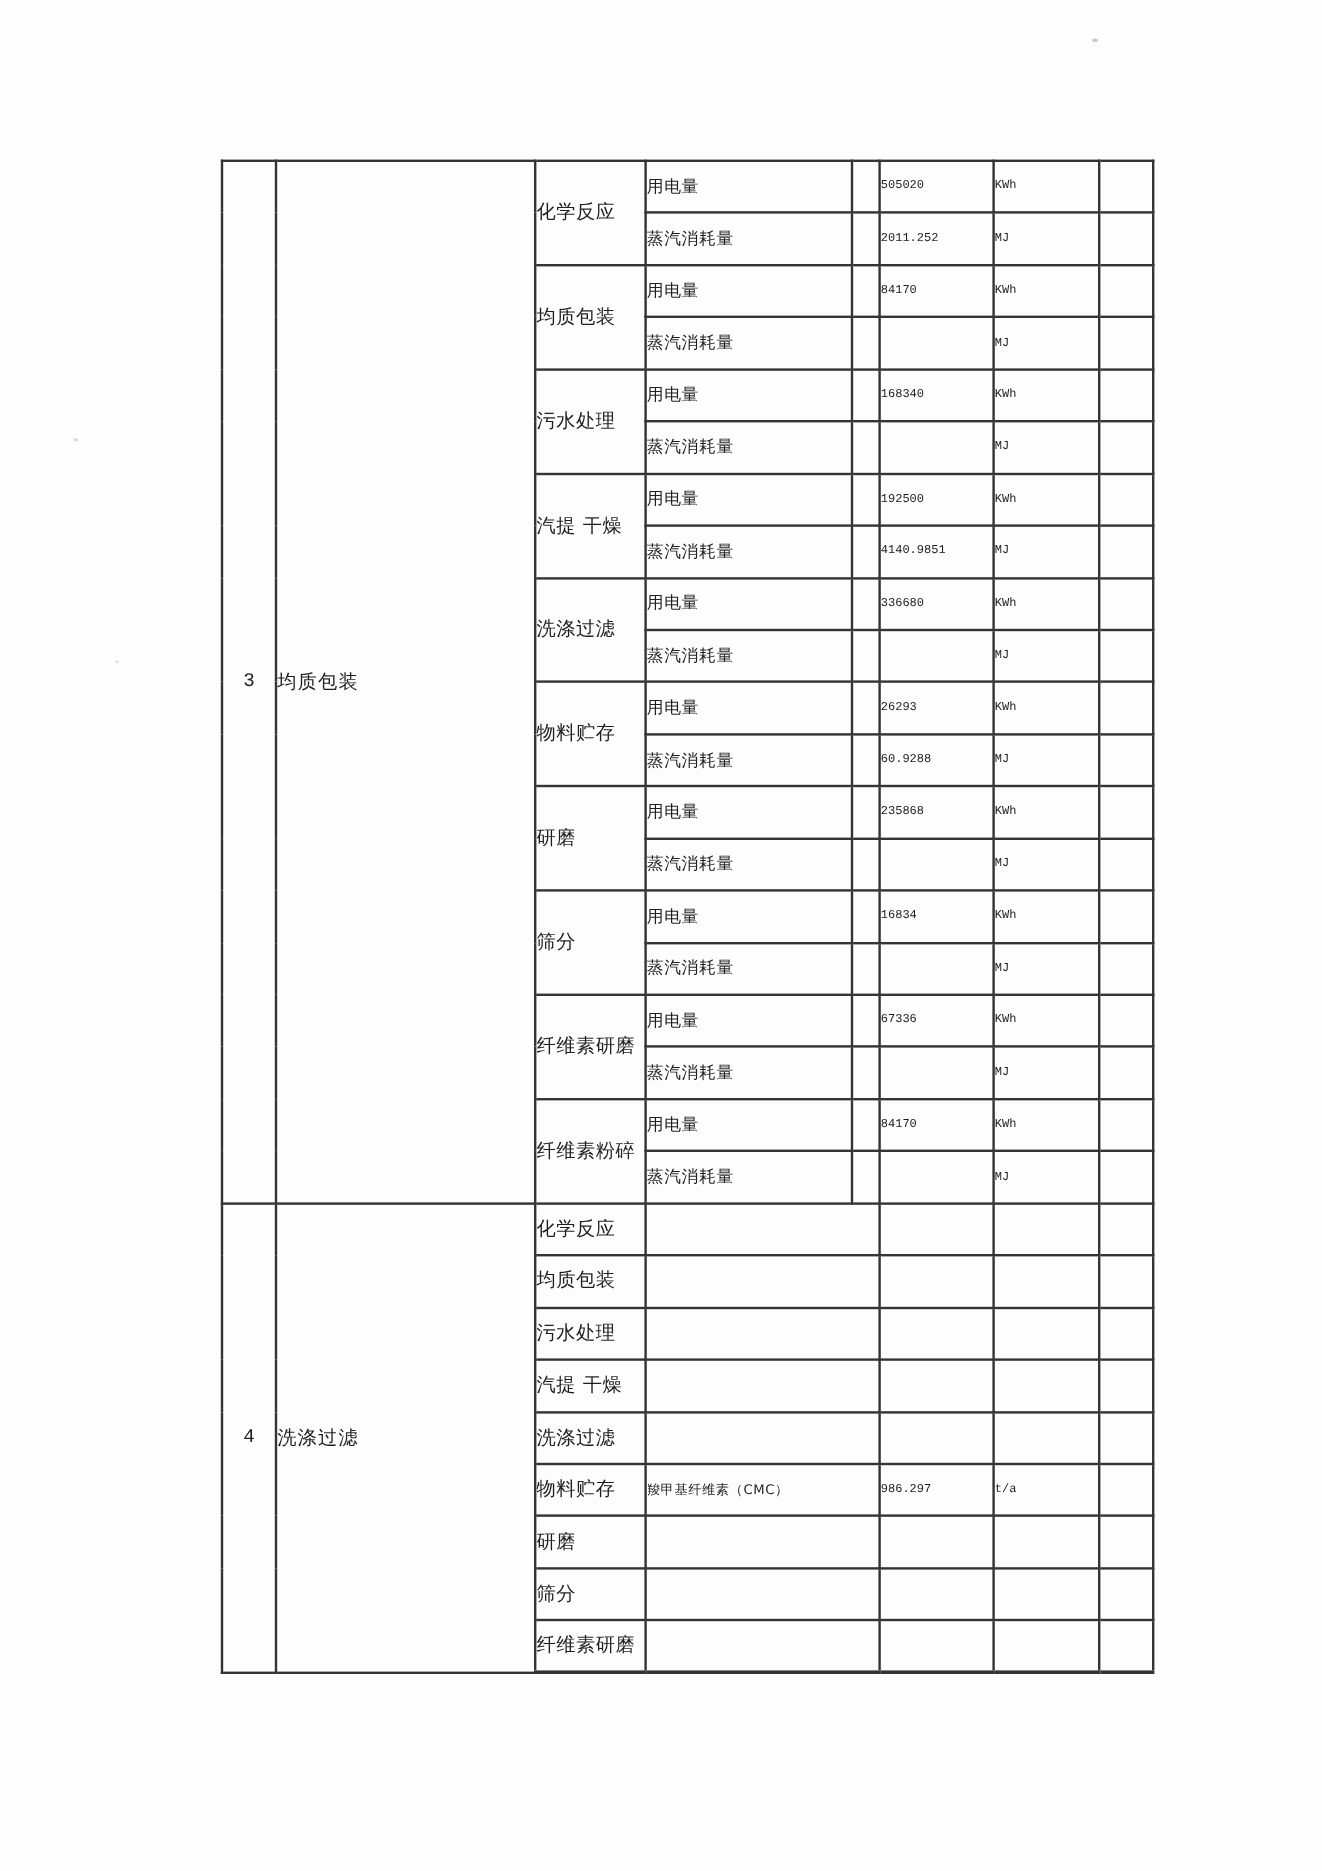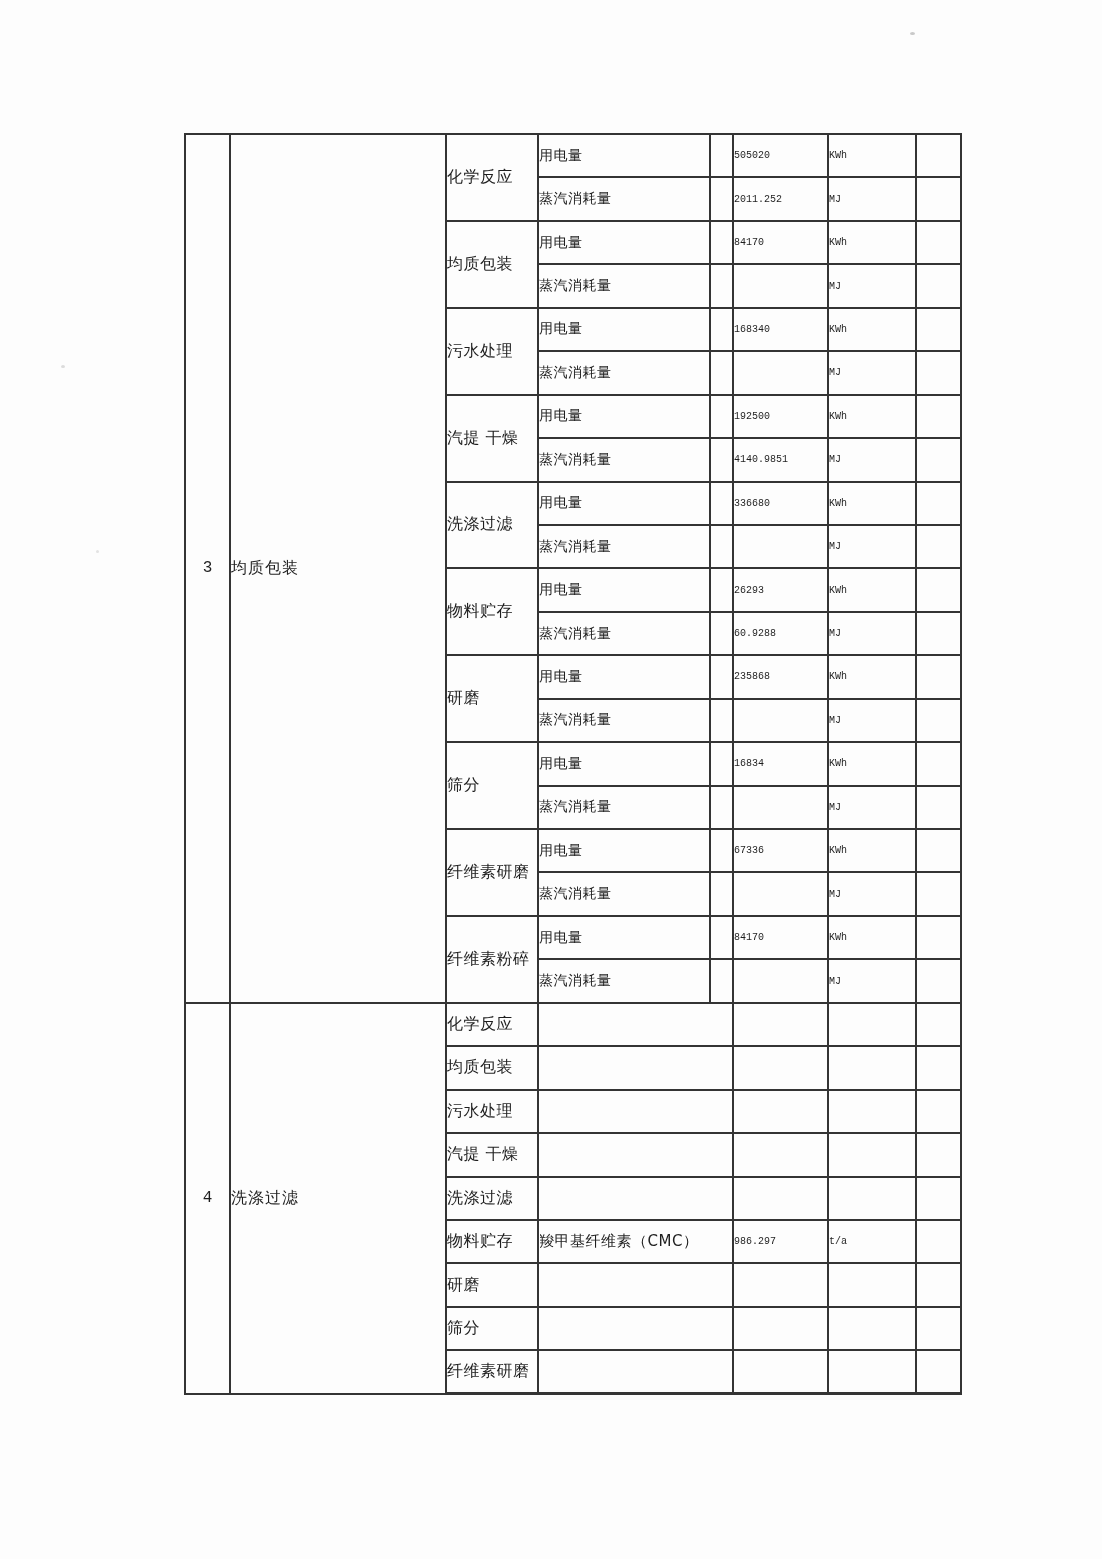--- a/index.html
+++ b/index.html
@@ -32,21 +32,21 @@
     white-space: nowrap;
   }
   td.c-num {
     text-align: center;
     font-size: 16px;
     font-family: "Liberation Mono", "DejaVu Sans Mono", monospace;
   }
   td.c-cat  { padding-left: 6px;  font-size: 16px; letter-spacing: 1px; }
   td.c-proc { padding-left: 7px;  font-size: 16px; letter-spacing: 0.5px; }
   td.c-item { padding-left: 8px;  font-size: 14px; letter-spacing: 0.5px; }
-  td.c-prod { padding-left: 8px;  font-size: 15px;  letter-spacing: 0.5px; border-radius: 13px; }
+  td.c-prod { padding-left: 8px;  font-size: 11px;  letter-spacing: 0.5px; border-radius: 13px; }
   td.c-val, td.c-unit {
     padding-left: 7px;
     font-size: 10px;
     font-family: "Liberation Mono", "DejaVu Sans Mono", monospace;
   }
   td.no-top    { border-top: none; }
   td.top-heavy { border-top-width: 3px; }
   #doc-table tr:last-child td { border-bottom-width: 3px; }
   .speck {
     position: absolute;

